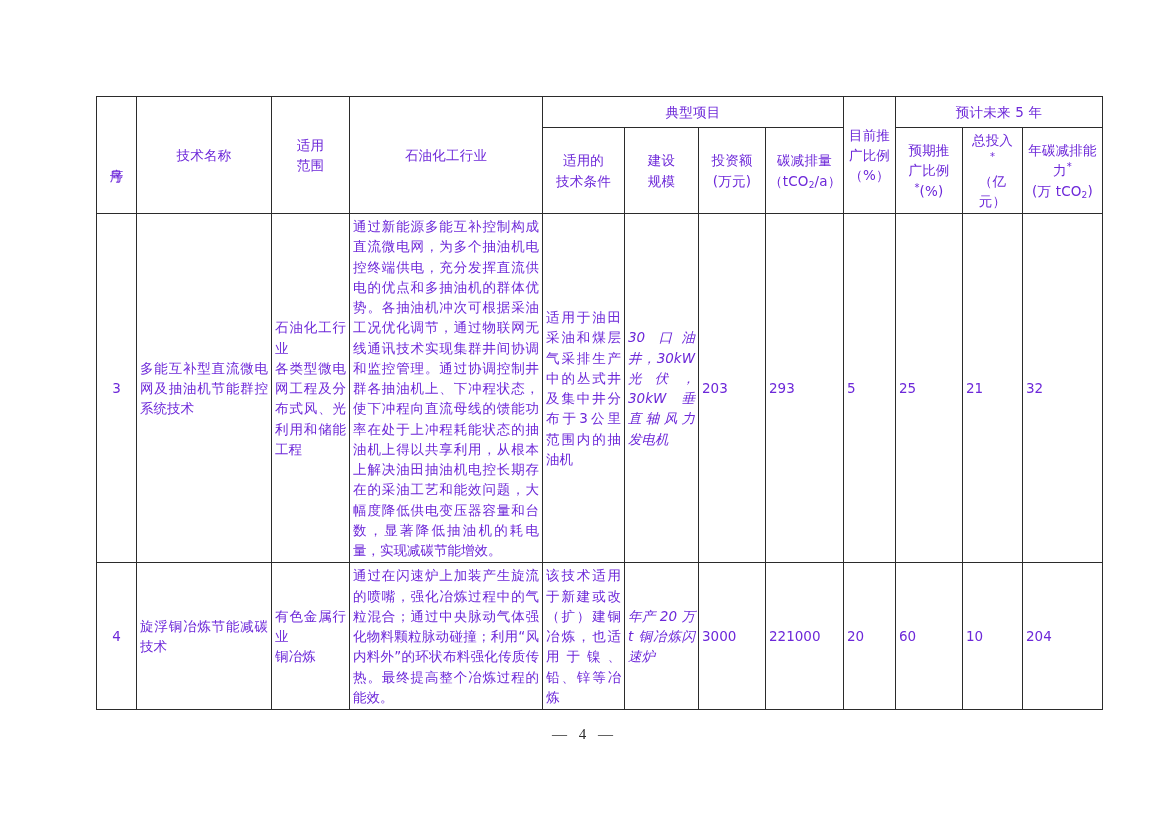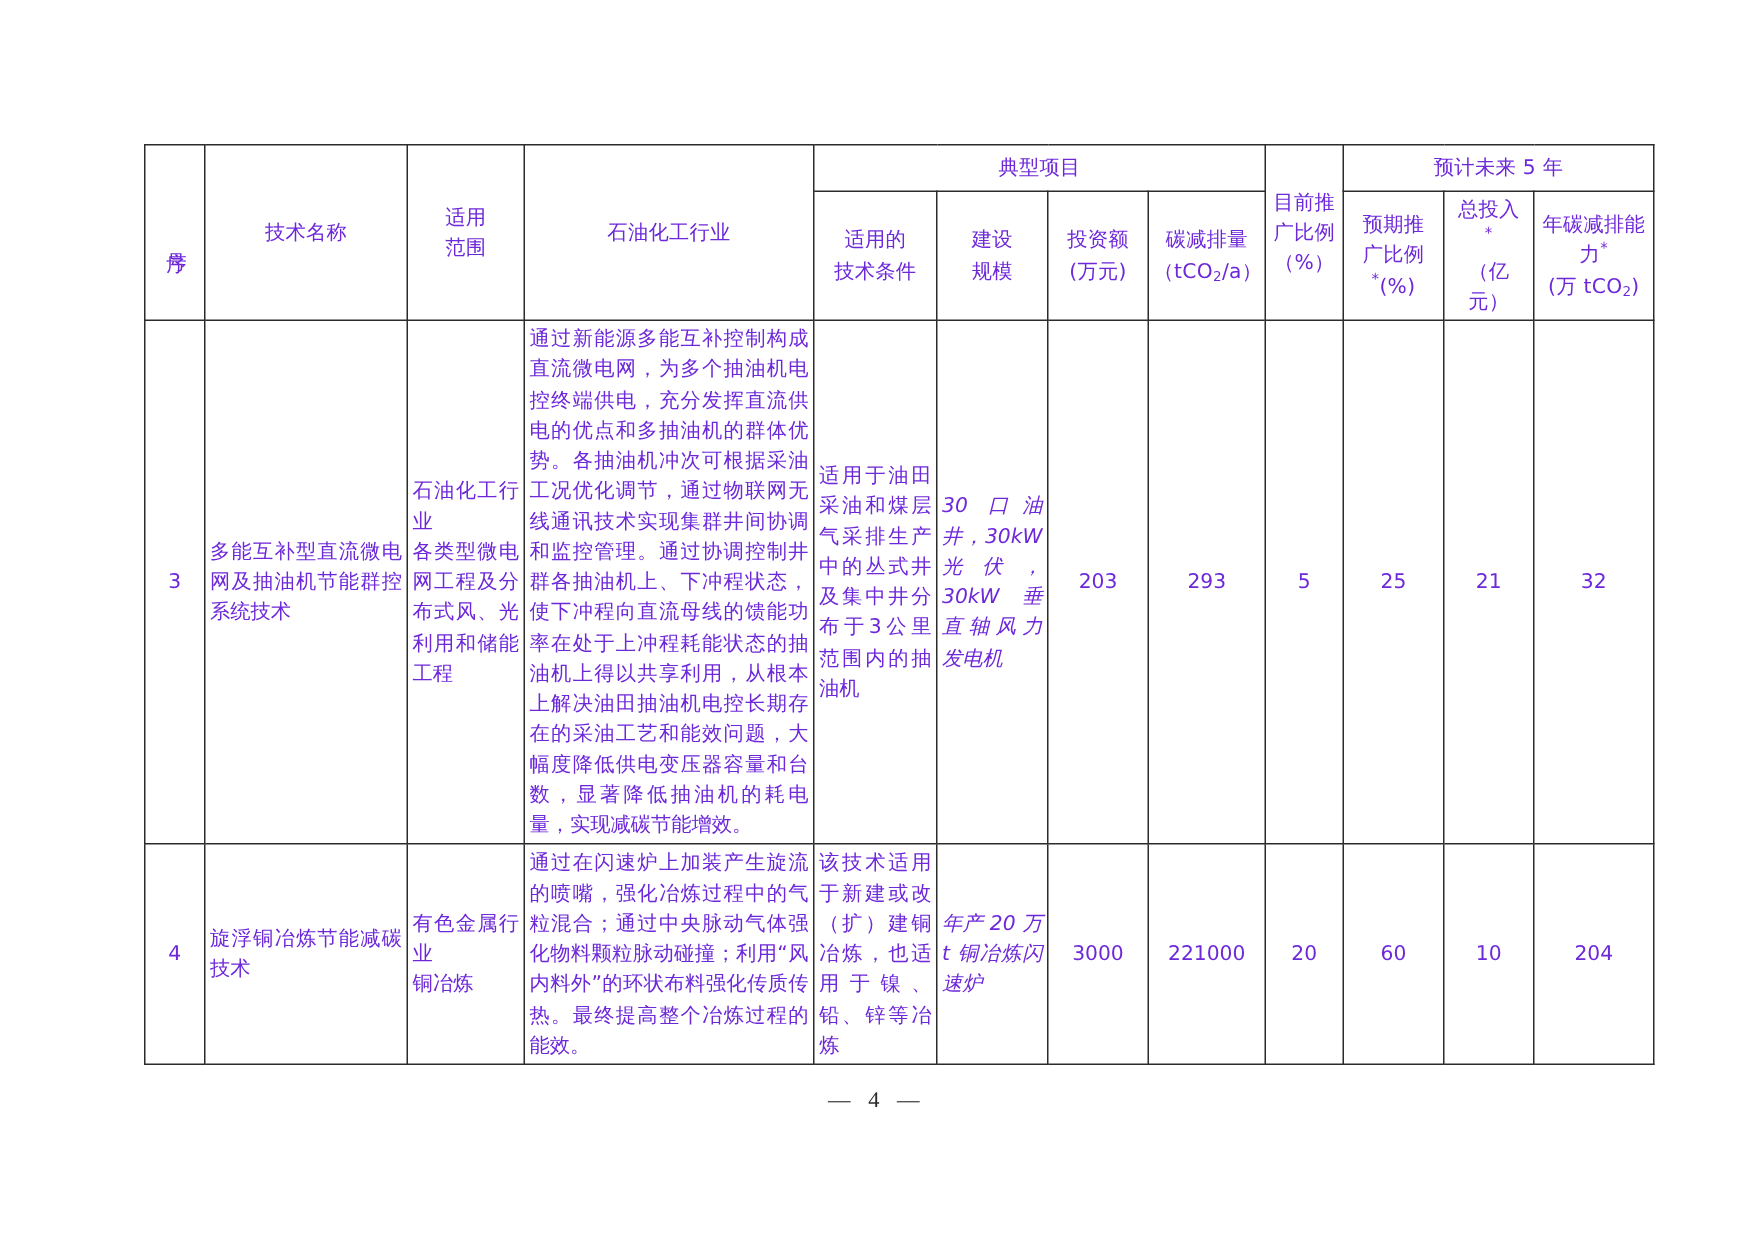--- a/index.html
+++ b/index.html
@@ -72,21 +72,21 @@
     text-orientation: upright;
     display: inline-block;
     line-height: 1.12;
     letter-spacing: 1px;
   }
   sub.sm { font-size: 9px; vertical-align: baseline; position: relative; top: 2px; }
   sup.star { font-size: 10px; vertical-align: super; line-height: 0; }
 
   
   td.num {
-    text-align: center;
+    text-align: left;
     font-size: 14px;
   }
   td.seq {
     text-align: center;
     font-size: 14px;
   }
   td.name {
     text-align: justify;
     text-align-last: left;
     font-size: 14px;

